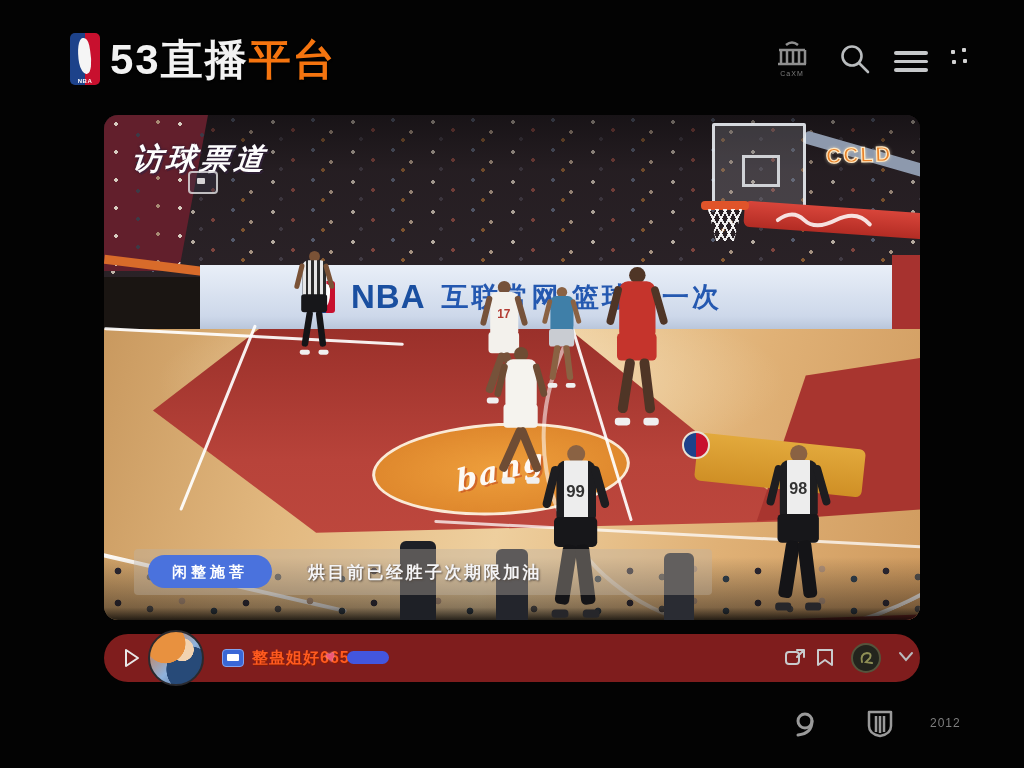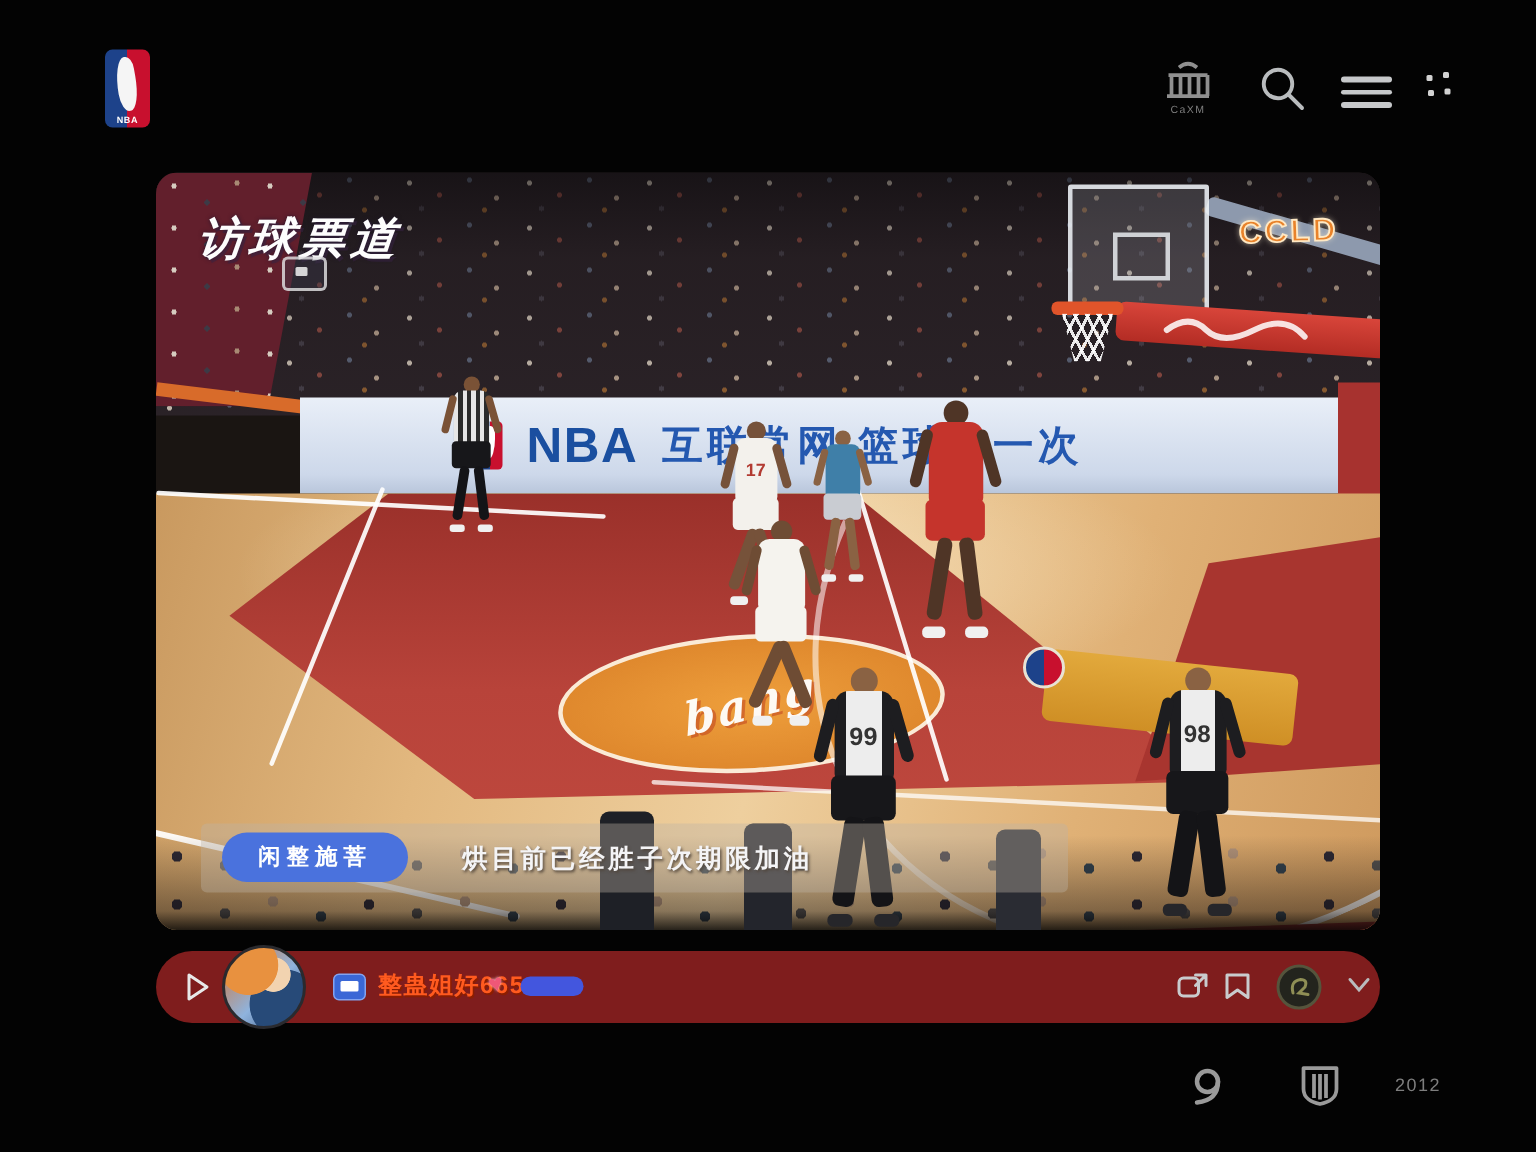--- a/index.html
+++ b/index.html
@@ -166,20 +166,21 @@
 </style>
 </head>
 <body>
 
 <div class="stage">
 
   <div class="abs nba-logo">
     <div class="nba-sil"></div>
     <div class="nba-logo-text">NBA</div>
   </div>
+  <div class="abs app-title"><span>53直播</span><span class="accent">平台</span></div>
 
   <div class="abs hdr-ic" style="left:773px;">
     <svg width="38" height="30" viewBox="0 0 38 30">
       <path d="M13 7 q6 -5 12 0" fill="none" stroke="#8f8f8f" stroke-width="2.5"></path>
       <path d="M6 12 h26 M8 12 v14 M14 12 v14 M20 12 v14 M26 12 v14 M32 12 v14 M5 26 h28" fill="none" stroke="#8f8f8f" stroke-width="2.5"></path>
     </svg>
     <span class="hdr-caption">CaXM</span>
   </div>
   <div class="abs" style="left:838px;top:42px;">
     <svg width="34" height="34" viewBox="0 0 34 34">

